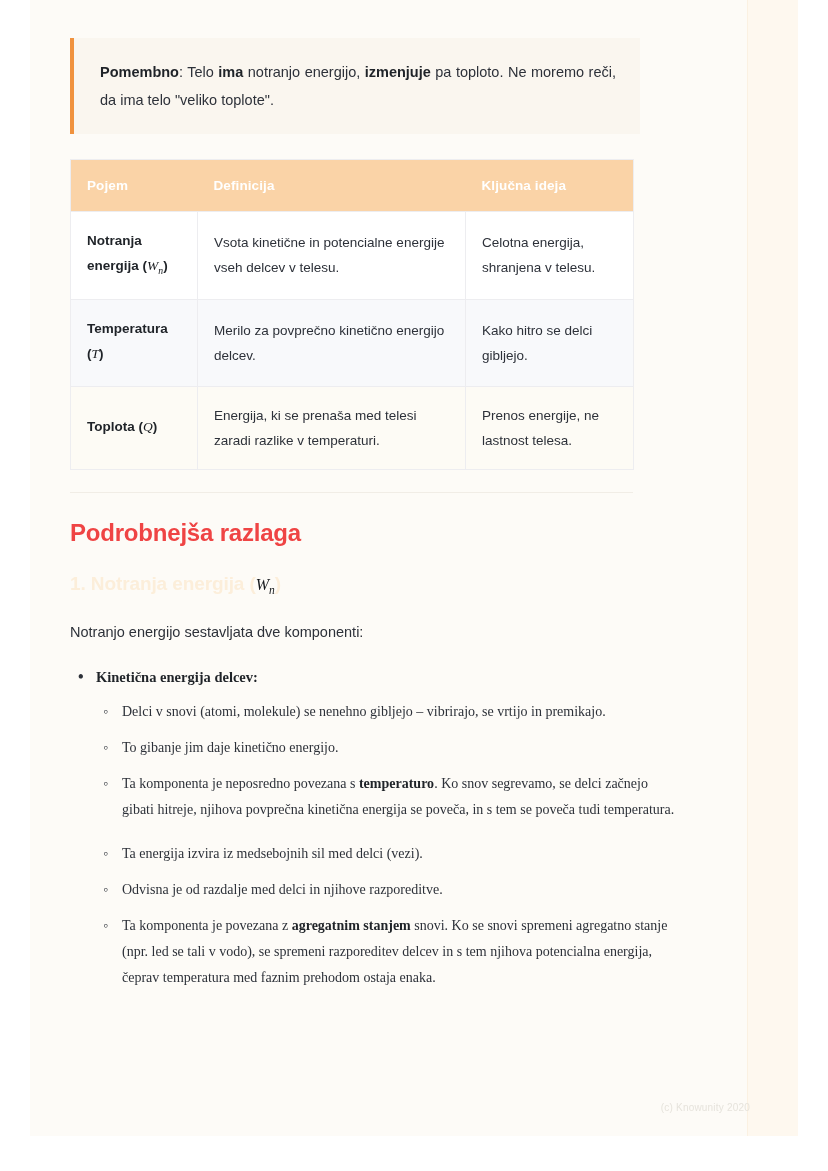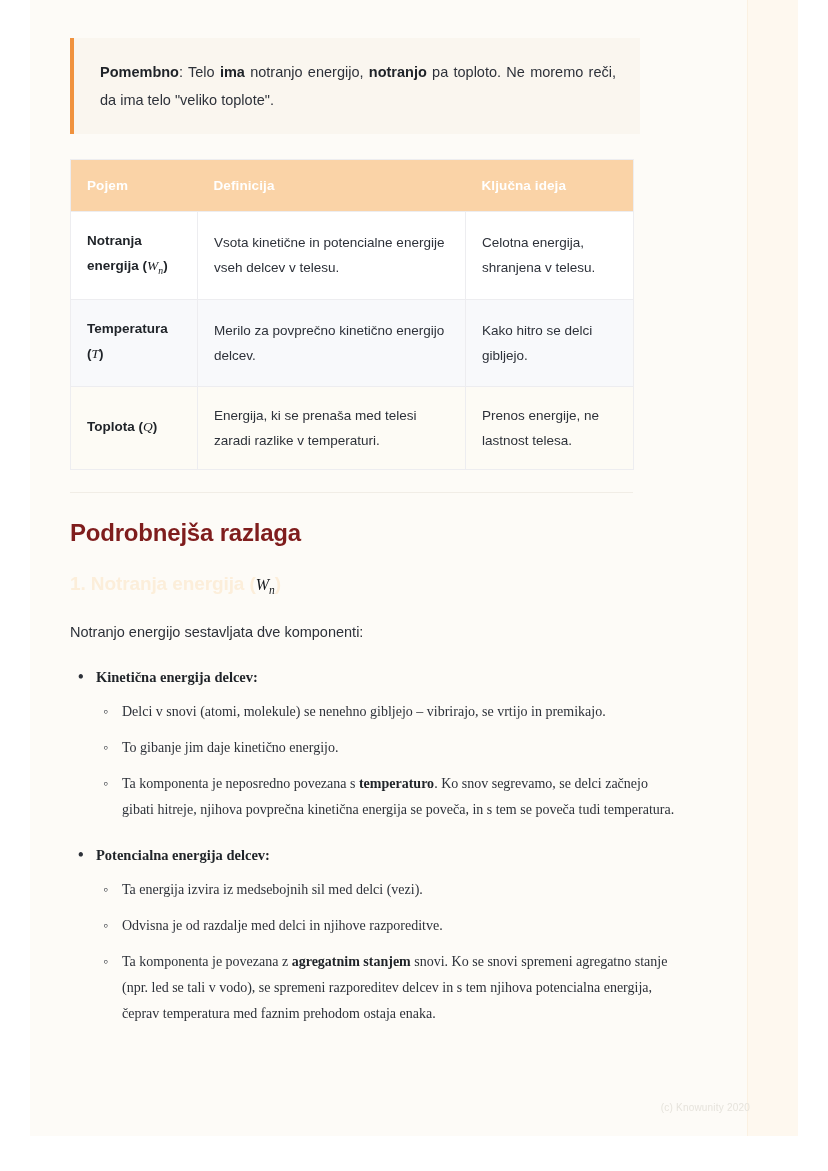--- a/index.html
+++ b/index.html
@@ -131,21 +131,21 @@
     width: 563px;
     height: 1px;
     background: #F1EDE6;
   }
 
   
   h2.faded {
     margin: 26px 0 0 0;
     font-size: 24px;
     font-weight: 700;
-    color: #7f1d1d;
+    color: #ef4444;
     letter-spacing: -0.2px;
   }
   h3.faded {
     margin: 26px 0 0 0;
     font-size: 19px;
     font-weight: 600;
     color: #FCEEDA;
     letter-spacing: -0.1px;
   }
   h3.faded .mth { color: #16191D; font-size: 16px; }
@@ -223,21 +223,21 @@
 
 <div id="page-root">
   <div class="page-card">
 
     <div class="right-band"></div>
     <div class="band-edge"></div>
 
     <div class="content">
 
       <div class="callout">
-        <p><b>Pomembno</b><span>: </span><span>Telo </span><b>ima</b><span> notranjo energijo, </span><b>notranjo</b><span> pa toploto. Ne moremo reči, da ima telo "veliko toplote".</span></p>
+        <p><b>Pomembno</b><span>: </span><span>Telo </span><b>ima</b><span> notranjo energijo, </span><b>izmenjuje</b><span> pa toploto. Ne moremo reči, da ima telo "veliko toplote".</span></p>
       </div>
 
       <table class="concept-table">
         <colgroup>
           <col class="c-term">
             <col class="c-def">
             <col class="c-key">
         </colgroup>
         <thead>
           <tr>
@@ -278,21 +278,20 @@
         <li>
           <span class="lead">Kinetična energija delcev:</span>
           <ul class="lvl2">
             <li><span>Delci v snovi (atomi, molekule) se nenehno gibljejo – vibrirajo, se vrtijo in premikajo.</span><b></b><span></span></li>
             <li><span>To gibanje jim daje kinetično energijo.</span><b></b><span></span></li>
             <li><span>Ta komponenta je neposredno povezana s </span><b>temperaturo</b><span>. Ko snov segrevamo, se delci začnejo gibati hitreje, njihova povprečna kinetična energija se poveča, in s tem se poveča tudi temperatura.</span></li>
           </ul>
         </li>
 
         <li>
-          <span class="lead">Potencialna energija delcev:</span>
           <ul class="lvl2">
             <li><span>Ta energija izvira iz medsebojnih sil med delci (vezi).</span><b></b><span></span></li>
             <li><span>Odvisna je od razdalje med delci in njihove razporeditve.</span><b></b><span></span></li>
             <li><span>Ta komponenta je povezana z </span><b>agregatnim stanjem</b><span> snovi. Ko se snovi spremeni agregatno stanje (npr. led se tali v vodo), se spremeni razporeditev delcev in s tem njihova potencialna energija, čeprav temperatura med faznim prehodom ostaja enaka.</span></li>
           </ul>
         </li>
 
       </ul>
 
     </div>

